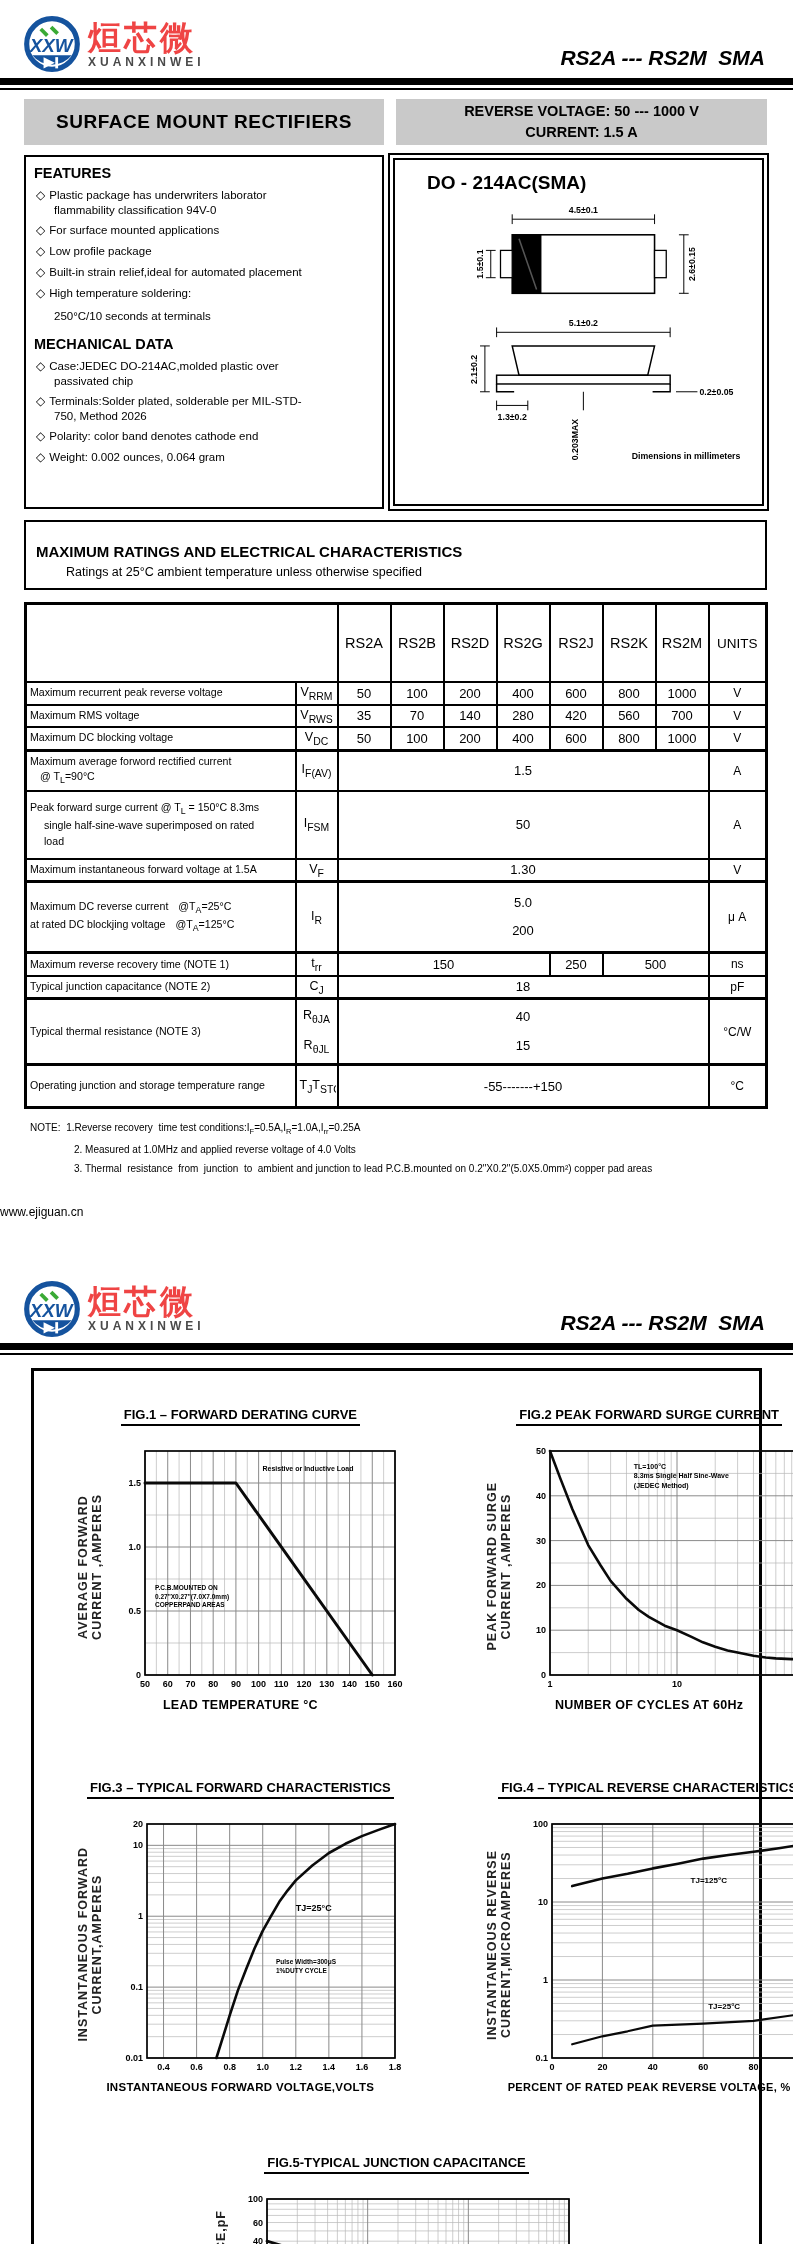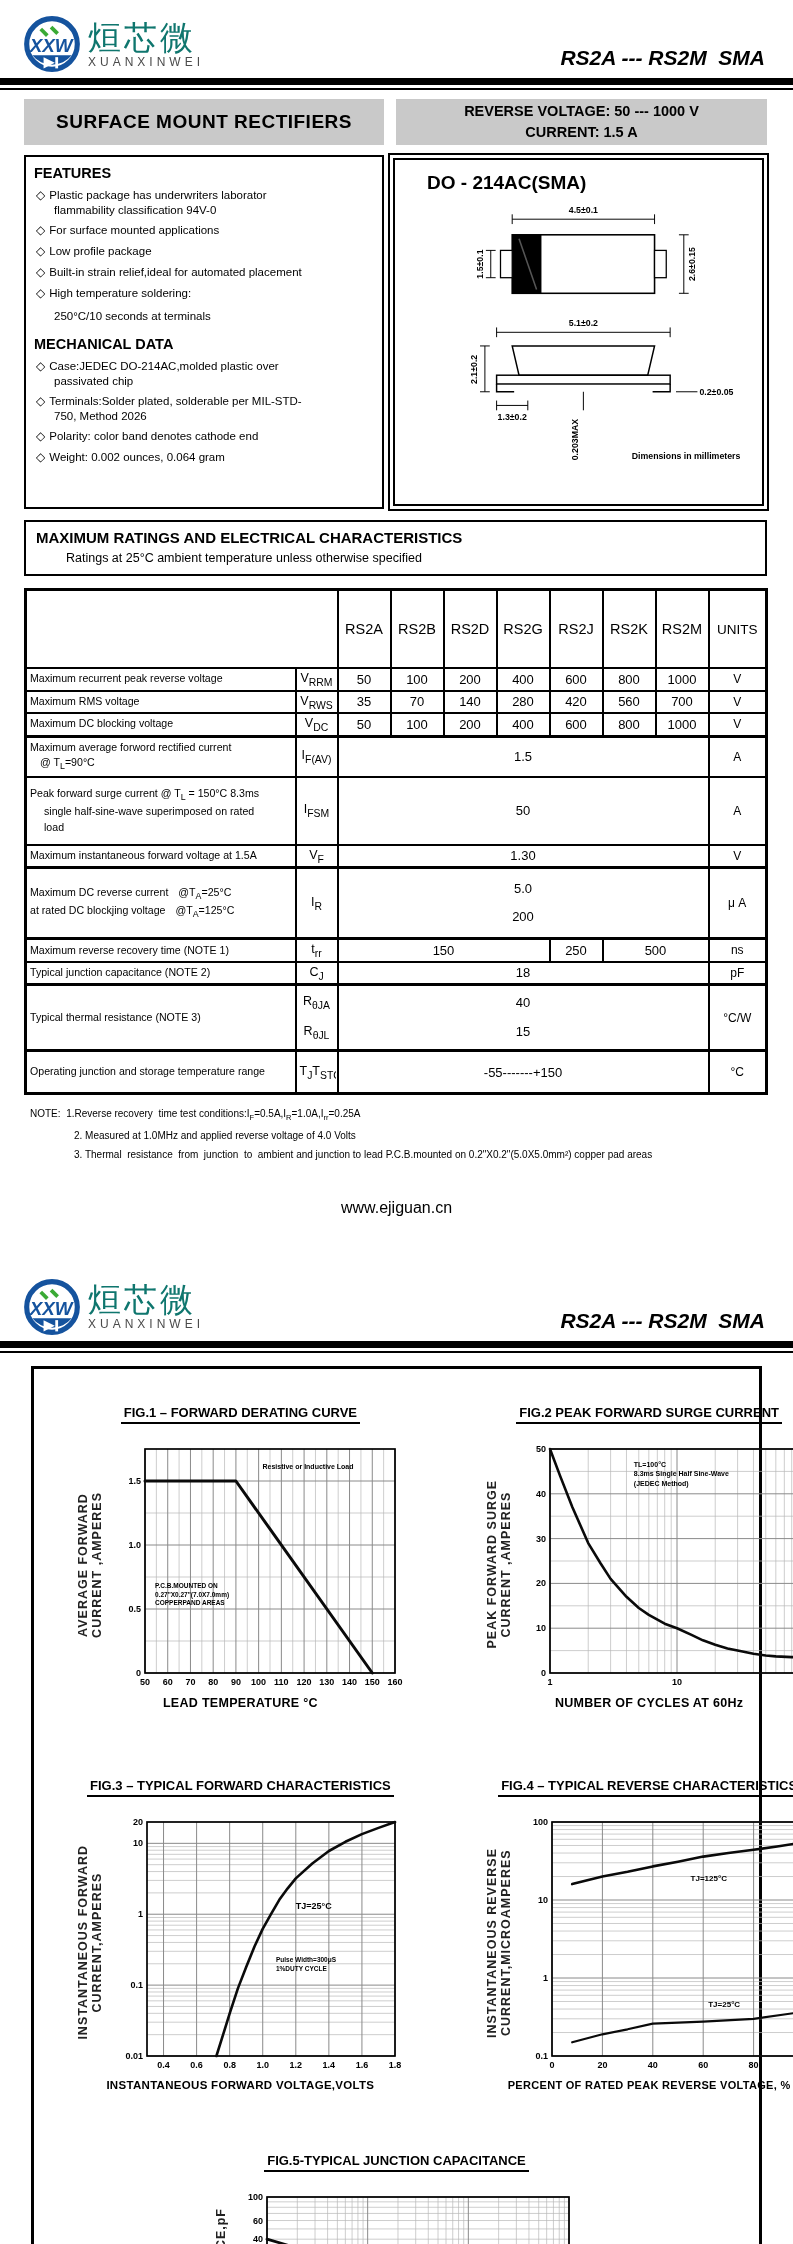--- a/index.html
+++ b/index.html
@@ -3,22 +3,22 @@
 <meta charset="utf-8">
 <style>
   html,body{margin:0;padding:0;background:#fff;}
   body{font-family:"Liberation Sans","DejaVu Sans",sans-serif;color:#000;}
   .sheet{width:793px;background:#fff;}
 
   
   .hdr{display:flex;align-items:flex-end;justify-content:space-between;padding:14px 28px 2px 22px;}
   .brand{display:flex;align-items:center;gap:6px;}
   .brand-txt{display:flex;flex-direction:column;line-height:1;}
-  .brand-cn{font-size:33px;font-weight:normal;letter-spacing:3px;color:#0f766e;}
-  .brand-en{font-size:12px;letter-spacing:4px;color:#4a4a4a;margin-top:2px;}
+  .brand-cn{font-size:33px;font-weight:bold;letter-spacing:3px;color:#ef4444;}
+  .brand-en{font-size:12px;letter-spacing:4px;color:#4a4a4a;margin-top:2px;font-weight:bold;}
   .part-no{font-size:21px;font-weight:bold;font-style:italic;padding-bottom:4px;white-space:pre;}
   .hrule{margin:2px 0 0 0;border-top:7px solid #000;height:3px;border-bottom:2.5px solid #000;}
 
   
   .banner-row{display:flex;gap:12px;margin:9px 26px 0 24px;}
   .banner{background:#c9c9c9;}
   .banner.left{width:360px;flex:none;display:flex;align-items:center;justify-content:center;font-size:19px;font-weight:bold;letter-spacing:.5px;height:46px;}
   .banner.right{flex:1;display:flex;flex-direction:column;align-items:center;justify-content:center;font-size:14.5px;font-weight:bold;height:46px;line-height:1.45;}
 
   
@@ -28,40 +28,40 @@
   .feat-list{list-style:none;margin:0;padding:0;}
   .feat-list li{font-size:11.5px;margin:7px 0;padding-left:2px;}
   .feat-list .dia{margin-right:4px;font-size:12px;}
   .feat-cont{display:block;margin-left:18px;margin-top:2px;}
   .pkg-box{flex:1;border:2px solid #000;outline:2px solid #000;outline-offset:3px;margin:3px;padding:6px 8px;box-sizing:border-box;}
   .pkg-title{font-size:19px;font-weight:bold;margin:6px 0 0 24px;}
   .pkg-svg{width:100%;height:300px;}
   .pkg-svg text{font-size:9px;font-weight:bold;}
 
   
-  .ratings-box{margin:11px 26px 0 24px;border:2.5px solid #000;padding:7px 10px 9px 10px;}
+  .ratings-box{margin:11px 26px 0 24px;border:2.5px solid #000;padding:21px 10px 9px 10px;}
   .ratings-title{font-size:15px;font-weight:bold;}
   .ratings-sub{font-size:12.5px;margin:5px 0 0 30px;}
   table.ratings{border-collapse:collapse;table-layout:fixed;width:742px;margin:12px 0 0 24px;}
   table.ratings td,table.ratings th{border:2px solid #000;padding:2px 3px;overflow:hidden;}
   table.ratings{border:3px solid #000;}
   tr.thick td{border-top:3px solid #000;}
   th.dev{font-size:14.5px;font-weight:normal;height:72px;}
   th.units{font-size:13.5px;}
   td.lab{font-size:10.6px;text-align:left;padding-left:5px;line-height:1.5;}
   td.sym{font-size:12.5px;text-align:center;border-radius:8px;}
   td.sym sub,{font-size:8.5px;}
   td.val{font-size:13px;text-align:center;}
   td.unit{font-size:12px;text-align:center;}
   .two-line{line-height:2.2;}
   .gapped{display:inline-block;min-width:10px;}
   .notes{margin:9px 0 0 30px;font-size:10px;line-height:1.95;}
   .notes .nrow{white-space:pre-wrap;}
   .notes sub{font-size:7.5px;}
-  .page-footer{text-align:center;font-size:16px;margin-top:34px;}
+  .page-footer{font-size:12px;margin-top:26px;}
 
   
   .page2-hdr{margin-top:46px;}
   .figs-box{margin:13px 31px 0 31px;border:3px solid #000;padding:20px 2px 14px 2px;}
   .fig-row{display:flex;justify-content:space-around;}
   .fig-row.second{margin-top:36px;}
   .fig-row.third{margin-top:30px;}
   .fig{display:flex;flex-direction:column;align-items:center;}
   .fig-title{font-weight:bold;font-size:13px;border-bottom:2.5px solid #000;padding:0 3px 2px 3px;margin-bottom:15px;white-space:nowrap;}
   .fig-body{display:flex;align-items:center;}

